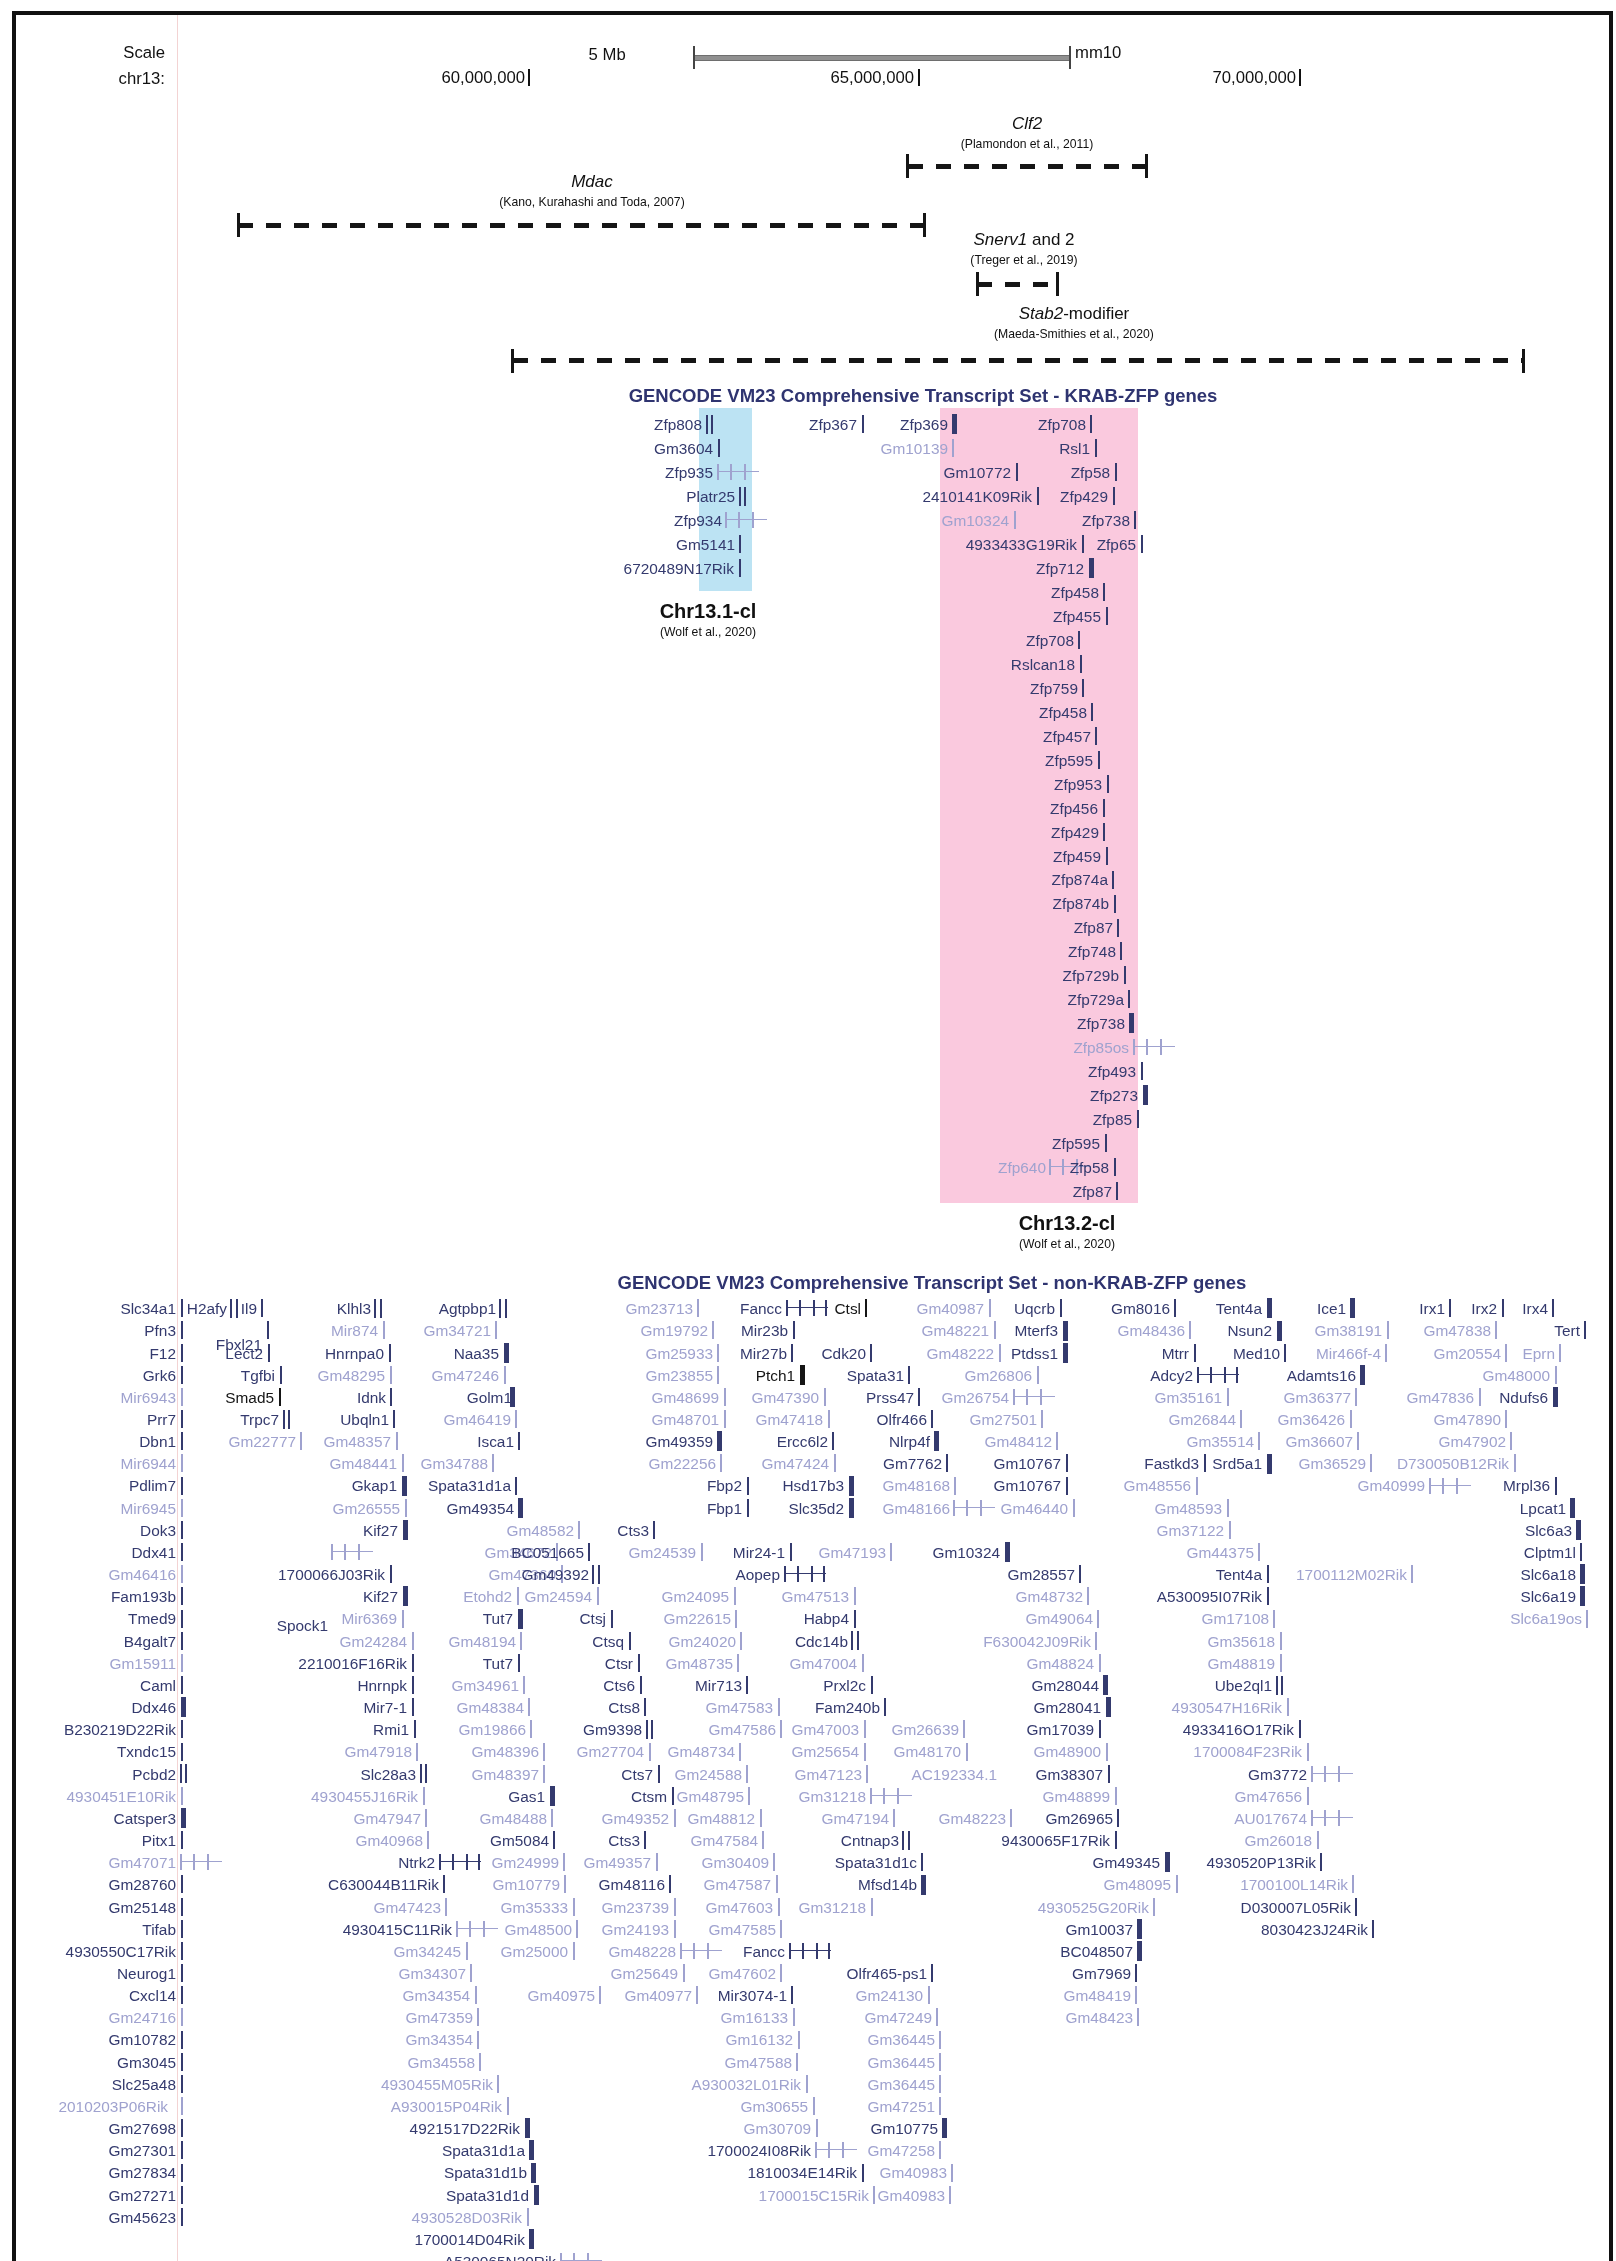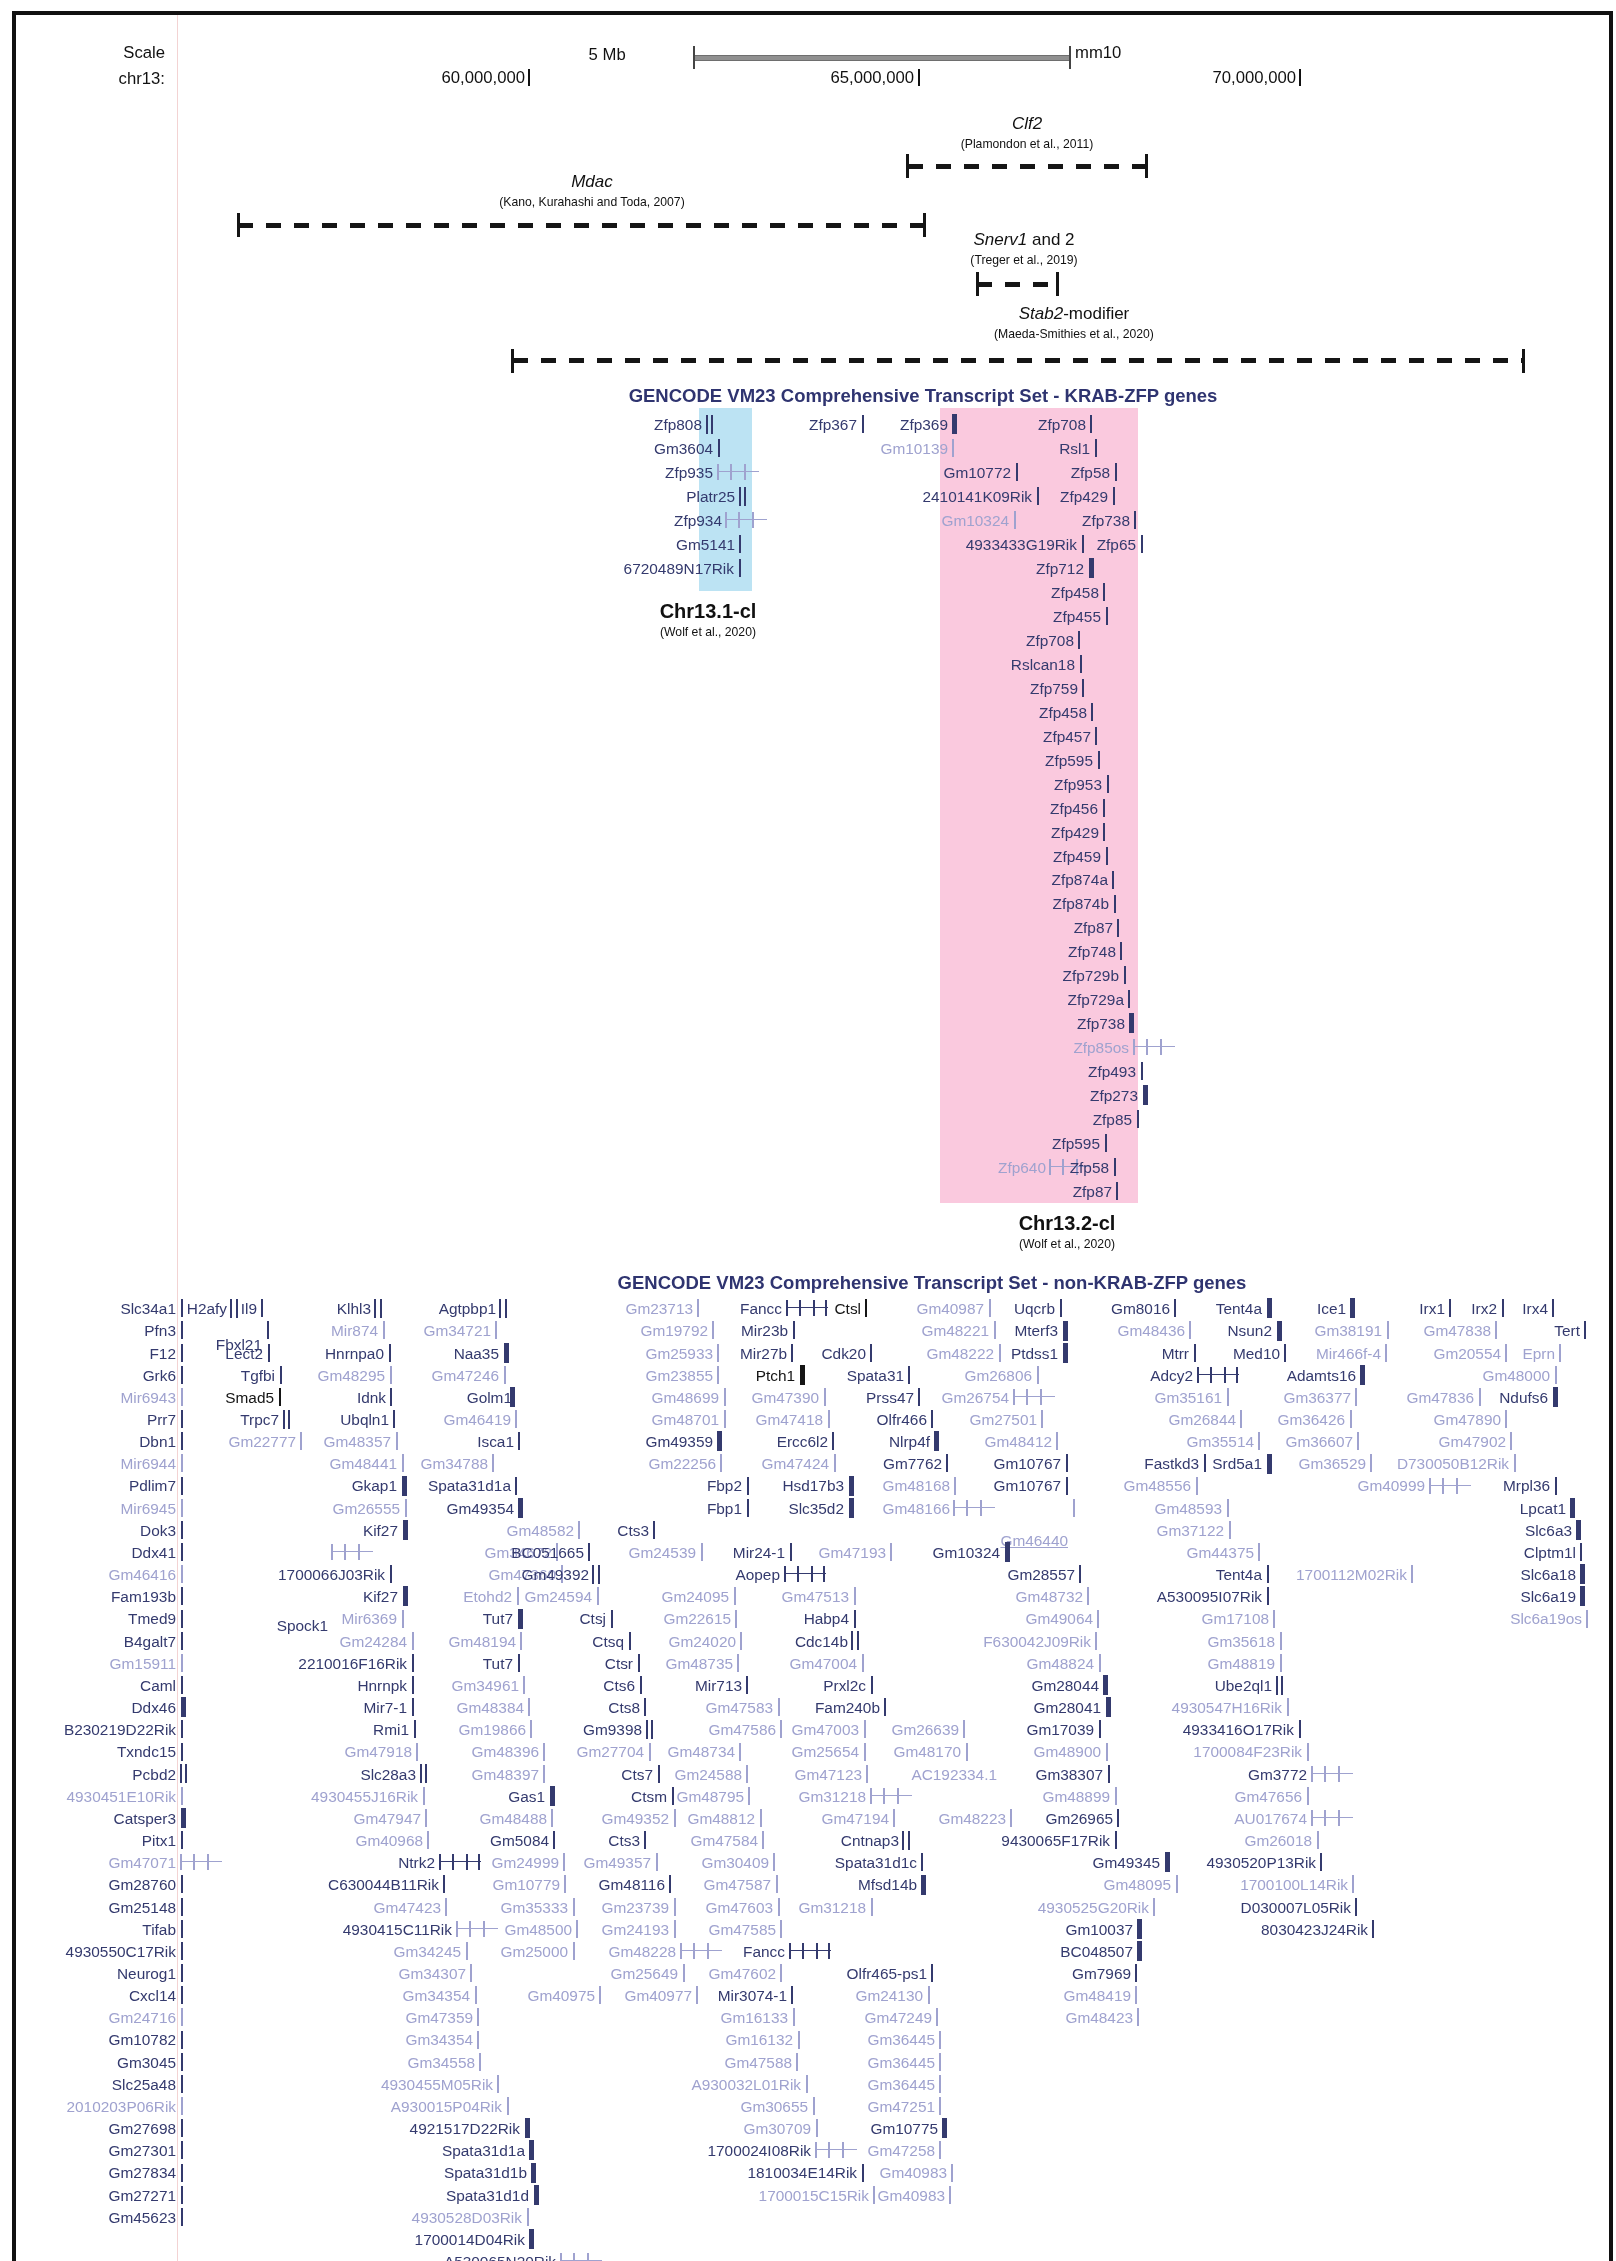--- a/index.html
+++ b/index.html
@@ -275,21 +275,21 @@
       <span class="lab d" style="left: 176px; top: 1987px;">Cxcl14</span>
       <div class="tick t-d" style="left: 181px; top: 1986px; width: 2.3px; height: 18px;"></div>
       <span class="lab l" style="left: 176px; top: 2009px;">Gm24716</span>
       <div class="tick t-l" style="left: 181px; top: 2008px; width: 2.3px; height: 18px;"></div>
       <span class="lab d" style="left: 176px; top: 2031px;">Gm10782</span>
       <div class="tick t-d" style="left: 181px; top: 2031px; width: 2.3px; height: 18px;"></div>
       <span class="lab d" style="left: 176px; top: 2054px;">Gm3045</span>
       <div class="tick t-d" style="left: 181px; top: 2053px; width: 2.3px; height: 18px;"></div>
       <span class="lab d" style="left: 176px; top: 2076px;">Slc25a48</span>
       <div class="tick t-d" style="left: 181px; top: 2075px; width: 2.3px; height: 18px;"></div>
-      <span class="lab l" style="left: 176px; top: 2098px;">2010203P06Rik</span>
+      <span class="lab l" style="left: 168px; top: 2098px;">2010203P06Rik</span>
       <div class="tick t-l" style="left: 181px; top: 2097px; width: 2.3px; height: 18px;"></div>
       <span class="lab d" style="left: 176px; top: 2120px;">Gm27698</span>
       <div class="tick t-d" style="left: 181px; top: 2119px; width: 2.3px; height: 18px;"></div>
       <span class="lab d" style="left: 176px; top: 2142px;">Gm27301</span>
       <div class="tick t-d" style="left: 181px; top: 2141px; width: 2.3px; height: 18px;"></div>
       <span class="lab d" style="left: 176px; top: 2164px;">Gm27834</span>
       <div class="tick t-d" style="left: 181px; top: 2164px; width: 2.3px; height: 18px;"></div>
       <span class="lab d" style="left: 176px; top: 2187px;">Gm27271</span>
       <div class="tick t-d" style="left: 181px; top: 2186px; width: 2.3px; height: 18px;"></div>
       <span class="lab d" style="left: 176px; top: 2209px;">Gm45623</span>
@@ -635,21 +635,21 @@
       <div class="tick t-d" style="left: 747px; top: 1499px; width: 2.3px; height: 18px;"></div>
       <span class="lab d" style="left: 844px; top: 1500px;">Slc35d2</span>
       <div class="tick t-d" style="left: 849px; top: 1498px; width: 5.4px; height: 20px;"></div>
       <span class="lab l" style="left: 950px; top: 1500px;">Gm48166</span>
       <div class="exonwrap" style="left: 953px; top: 1499px; width: 42px; height: 18px;">
         <div class="tick t-l" style="left: 0px; top: 8.1px; width: 42px; height: 1.4px; position: absolute;"></div>
         <div class="tick t-l" style="left: 0px; top: 0.9px; width: 2.3px; height: 16.3px; position: absolute;"></div>
         <div class="tick t-l" style="left: 12.7px; top: 0.9px; width: 2.3px; height: 16.3px; position: absolute;"></div>
         <div class="tick t-l" style="left: 27px; top: 0.9px; width: 2.3px; height: 16.3px; position: absolute;"></div>
       </div>
-      <span class="lab l" style="left: 1068px; top: 1532px; text-decoration: underline;">Gm46440</span>
+      <span class="lab l" style="left: 1068px; top: 1500px;">Gm46440</span>
       <div class="tick t-l" style="left: 1073px; top: 1499px; width: 2.3px; height: 18px;"></div>
       <span class="lab d" style="left: 649px; top: 1522px;">Cts3</span>
       <div class="tick t-d" style="left: 653px; top: 1521px; width: 2.3px; height: 18px;"></div>
       <span class="lab l" style="left: 696px; top: 1544px;">Gm24539</span>
       <div class="tick t-l" style="left: 701px; top: 1543px; width: 2.3px; height: 18px;"></div>
       <span class="lab d" style="left: 785px; top: 1544px;">Mir24-1</span>
       <div class="tick t-d" style="left: 790px; top: 1543px; width: 2.3px; height: 18px;"></div>
       <span class="lab l" style="left: 886px; top: 1544px;">Gm47193</span>
       <div class="tick t-l" style="left: 890px; top: 1543px; width: 2.3px; height: 18px;"></div>
       <span class="lab d" style="left: 1000px; top: 1544px;">Gm10324</span>

